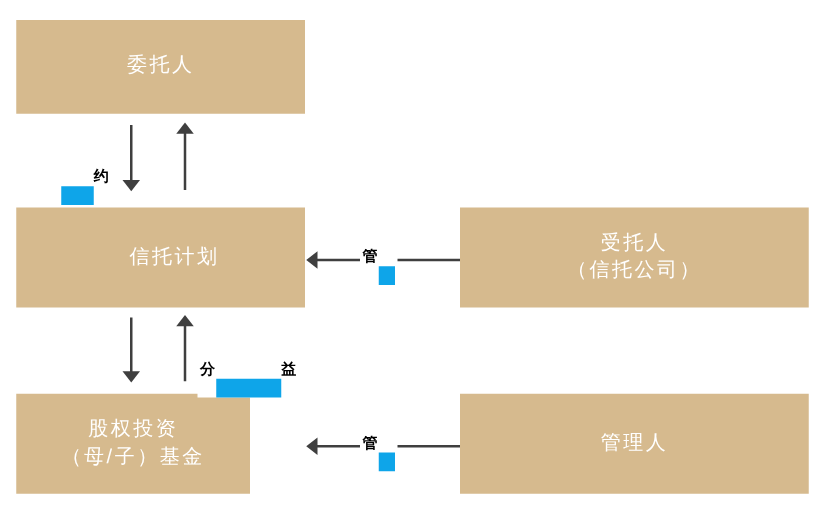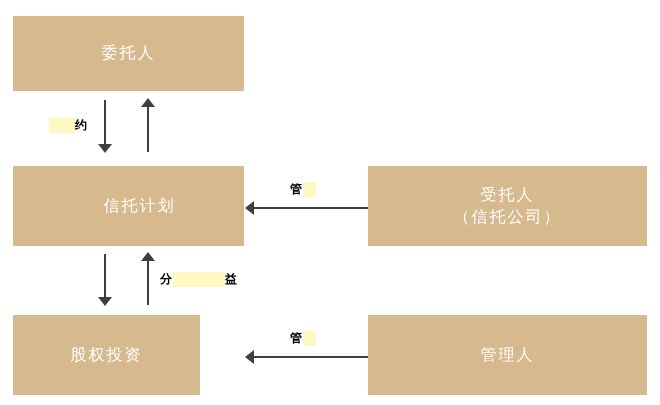--- a/index.html
+++ b/index.html
@@ -97,23 +97,24 @@
   }
   .edge-label.redacted .seg {
     display: inline-block;
     vertical-align: middle;
   }
   .edge-label.redacted .seg.vis {
     color: #000000;
     font-weight: 700;
   }
   .edge-label.redacted .seg.blk {
-    background: #fef9c3;
+    background: #0ea5e9;
     color: transparent;
     font-weight: 700;
+    margin-top: 31px;
   }
 
   
   #label-contract        { left: 47px;  top: 118px; }
   #label-distribute-top  { left: 158px; top: 118px; }
   #label-subscribe       { left: 8px;   top: 272px; }
   #label-distribute-bot  { left: 158px; top: 272px; }
   #label-manage-top      { left: 288px; top: 182px; }
   #label-manage-bot      { left: 288px; top: 331px; }
 </style>
@@ -130,20 +131,21 @@
     <span class="ln">信托计划</span>
   </div>
 
   <div class="node" id="node-trustee">
     <span class="ln">受托人</span>
     <span class="ln">（信托公司）</span>
   </div>
 
   <div class="node" id="node-pe-fund">
     <span class="ln">股权投资</span>
+    <span class="ln">（母/子）基金</span>
   </div>
 
   <div class="node" id="node-manager">
     <span class="ln">管理人</span>
   </div>
 
   <div class="vline" style="left:104px; top:100px; height:45px;"></div>
   <div class="arrow down" style="left:98px; top:144px;"></div>
 
   <div class="vline" style="left:147px; top:105px; height:47px;"></div>

